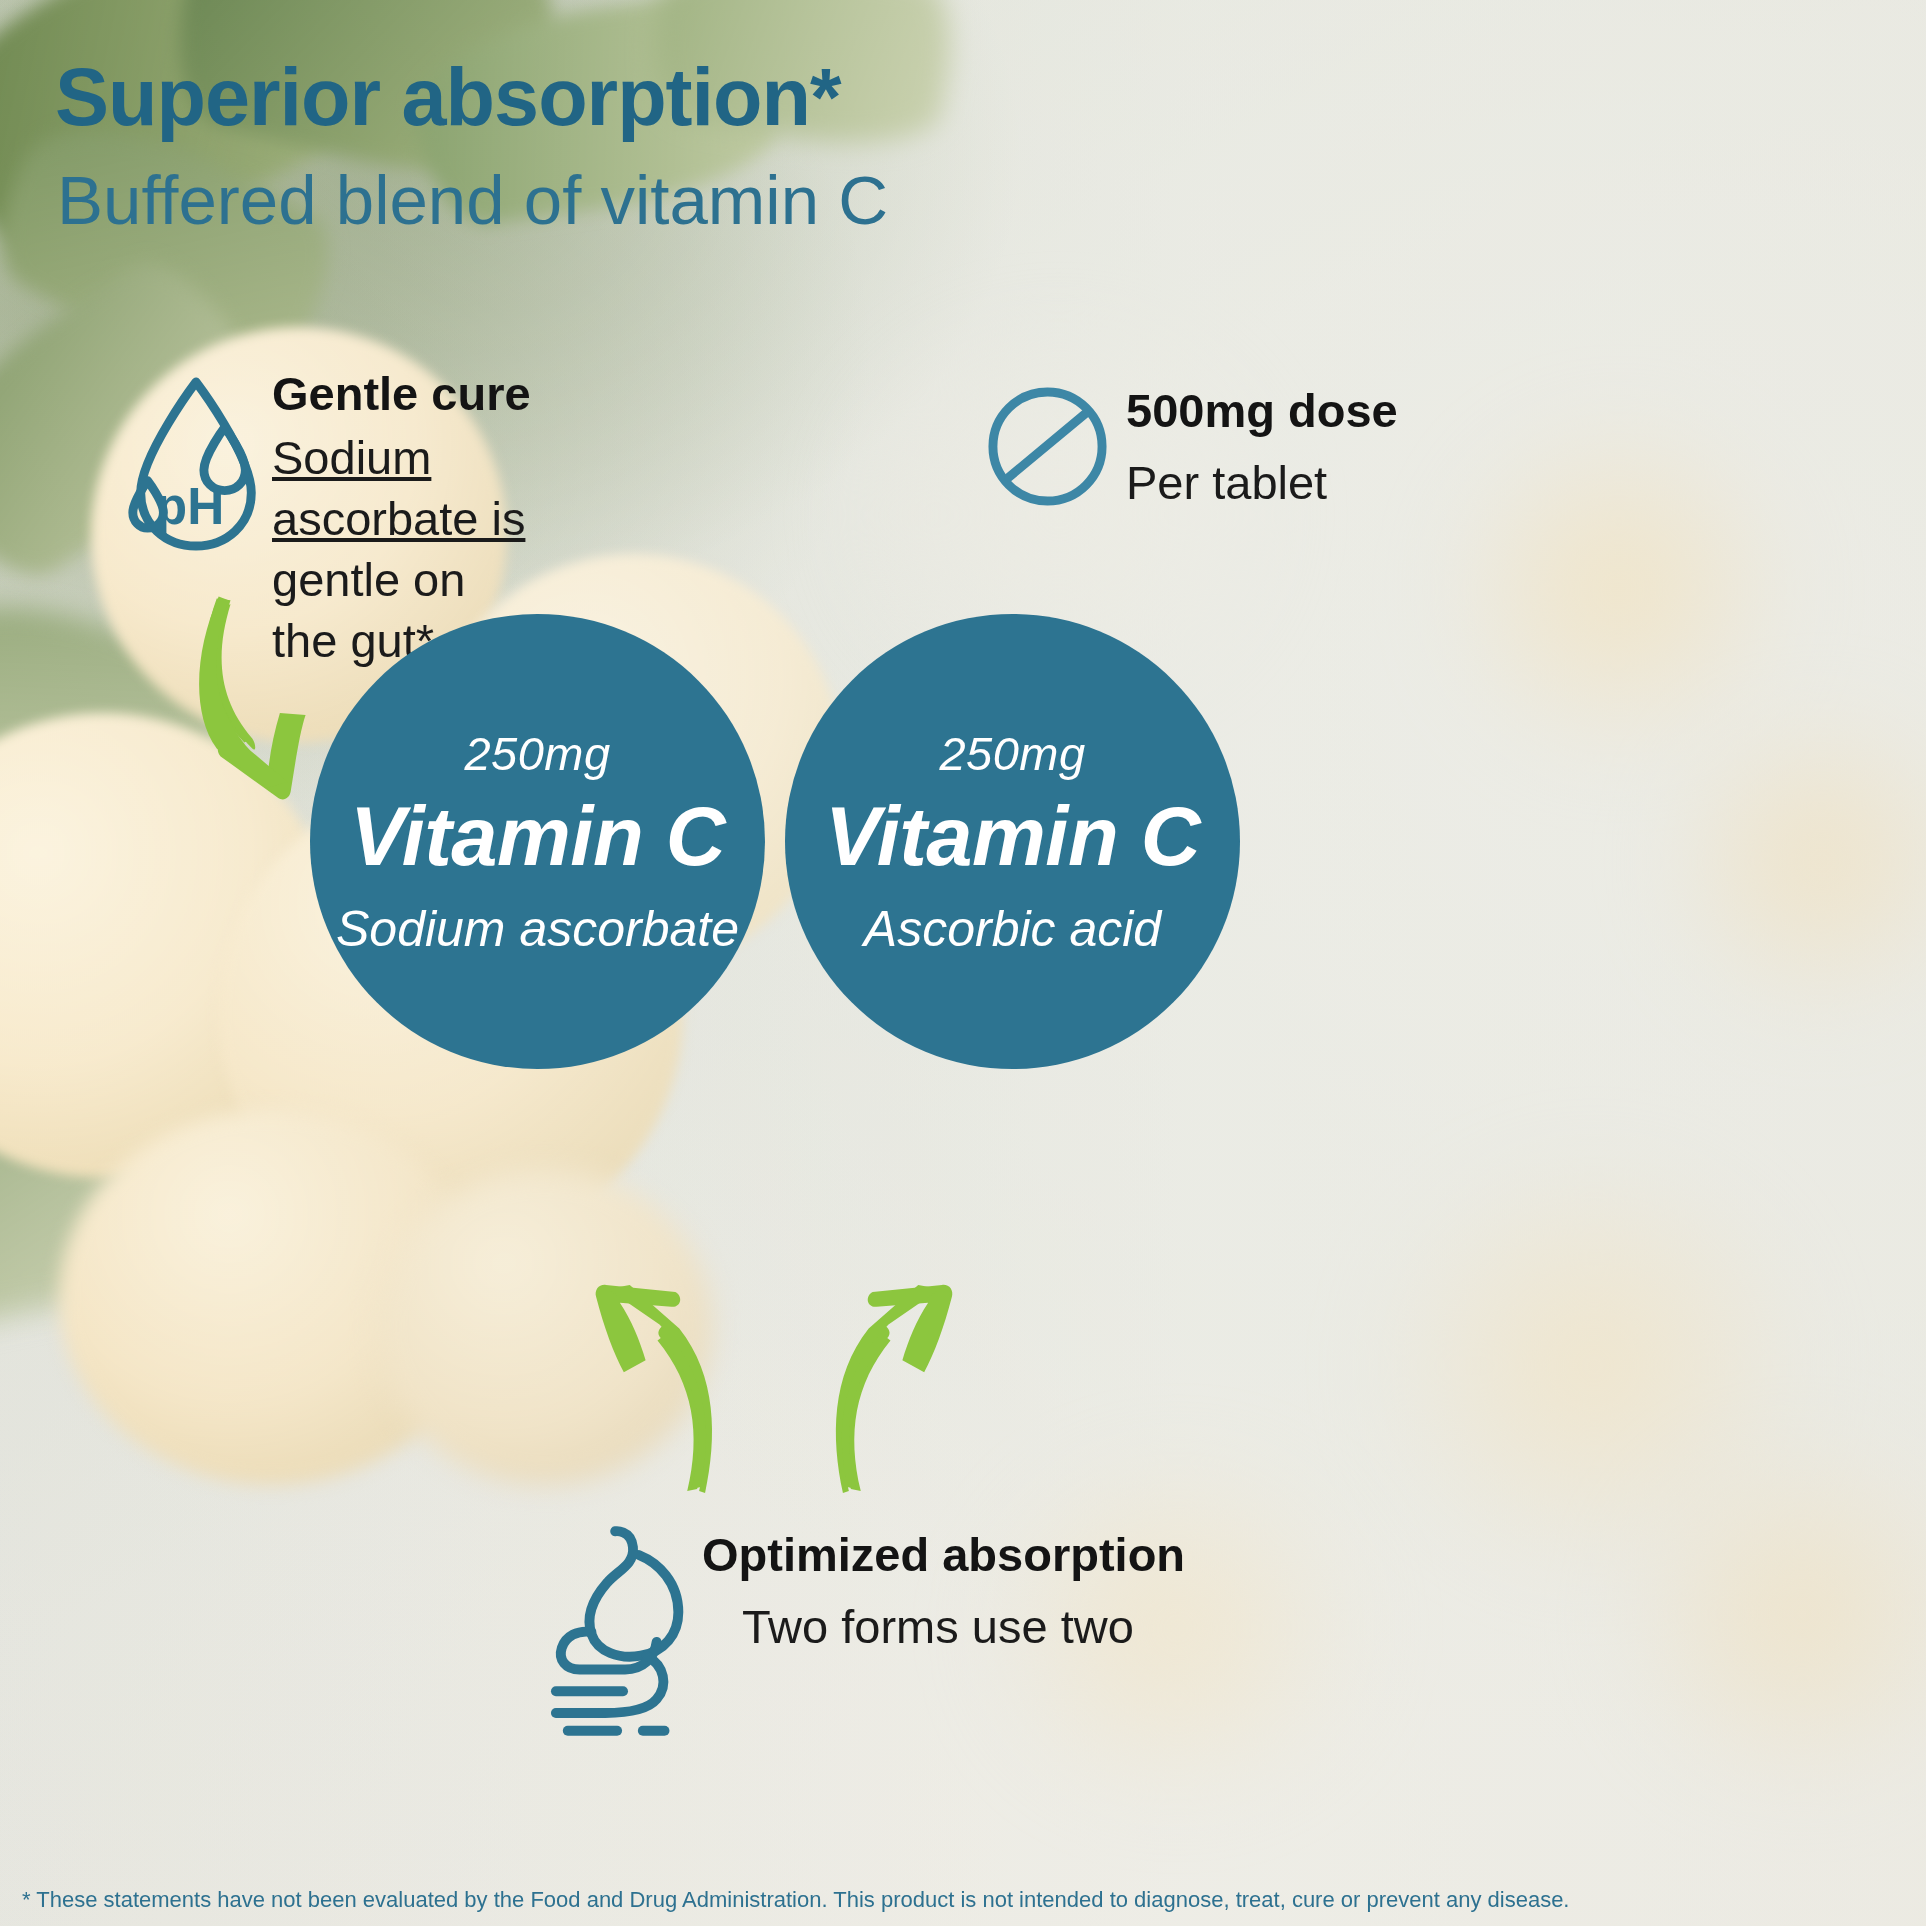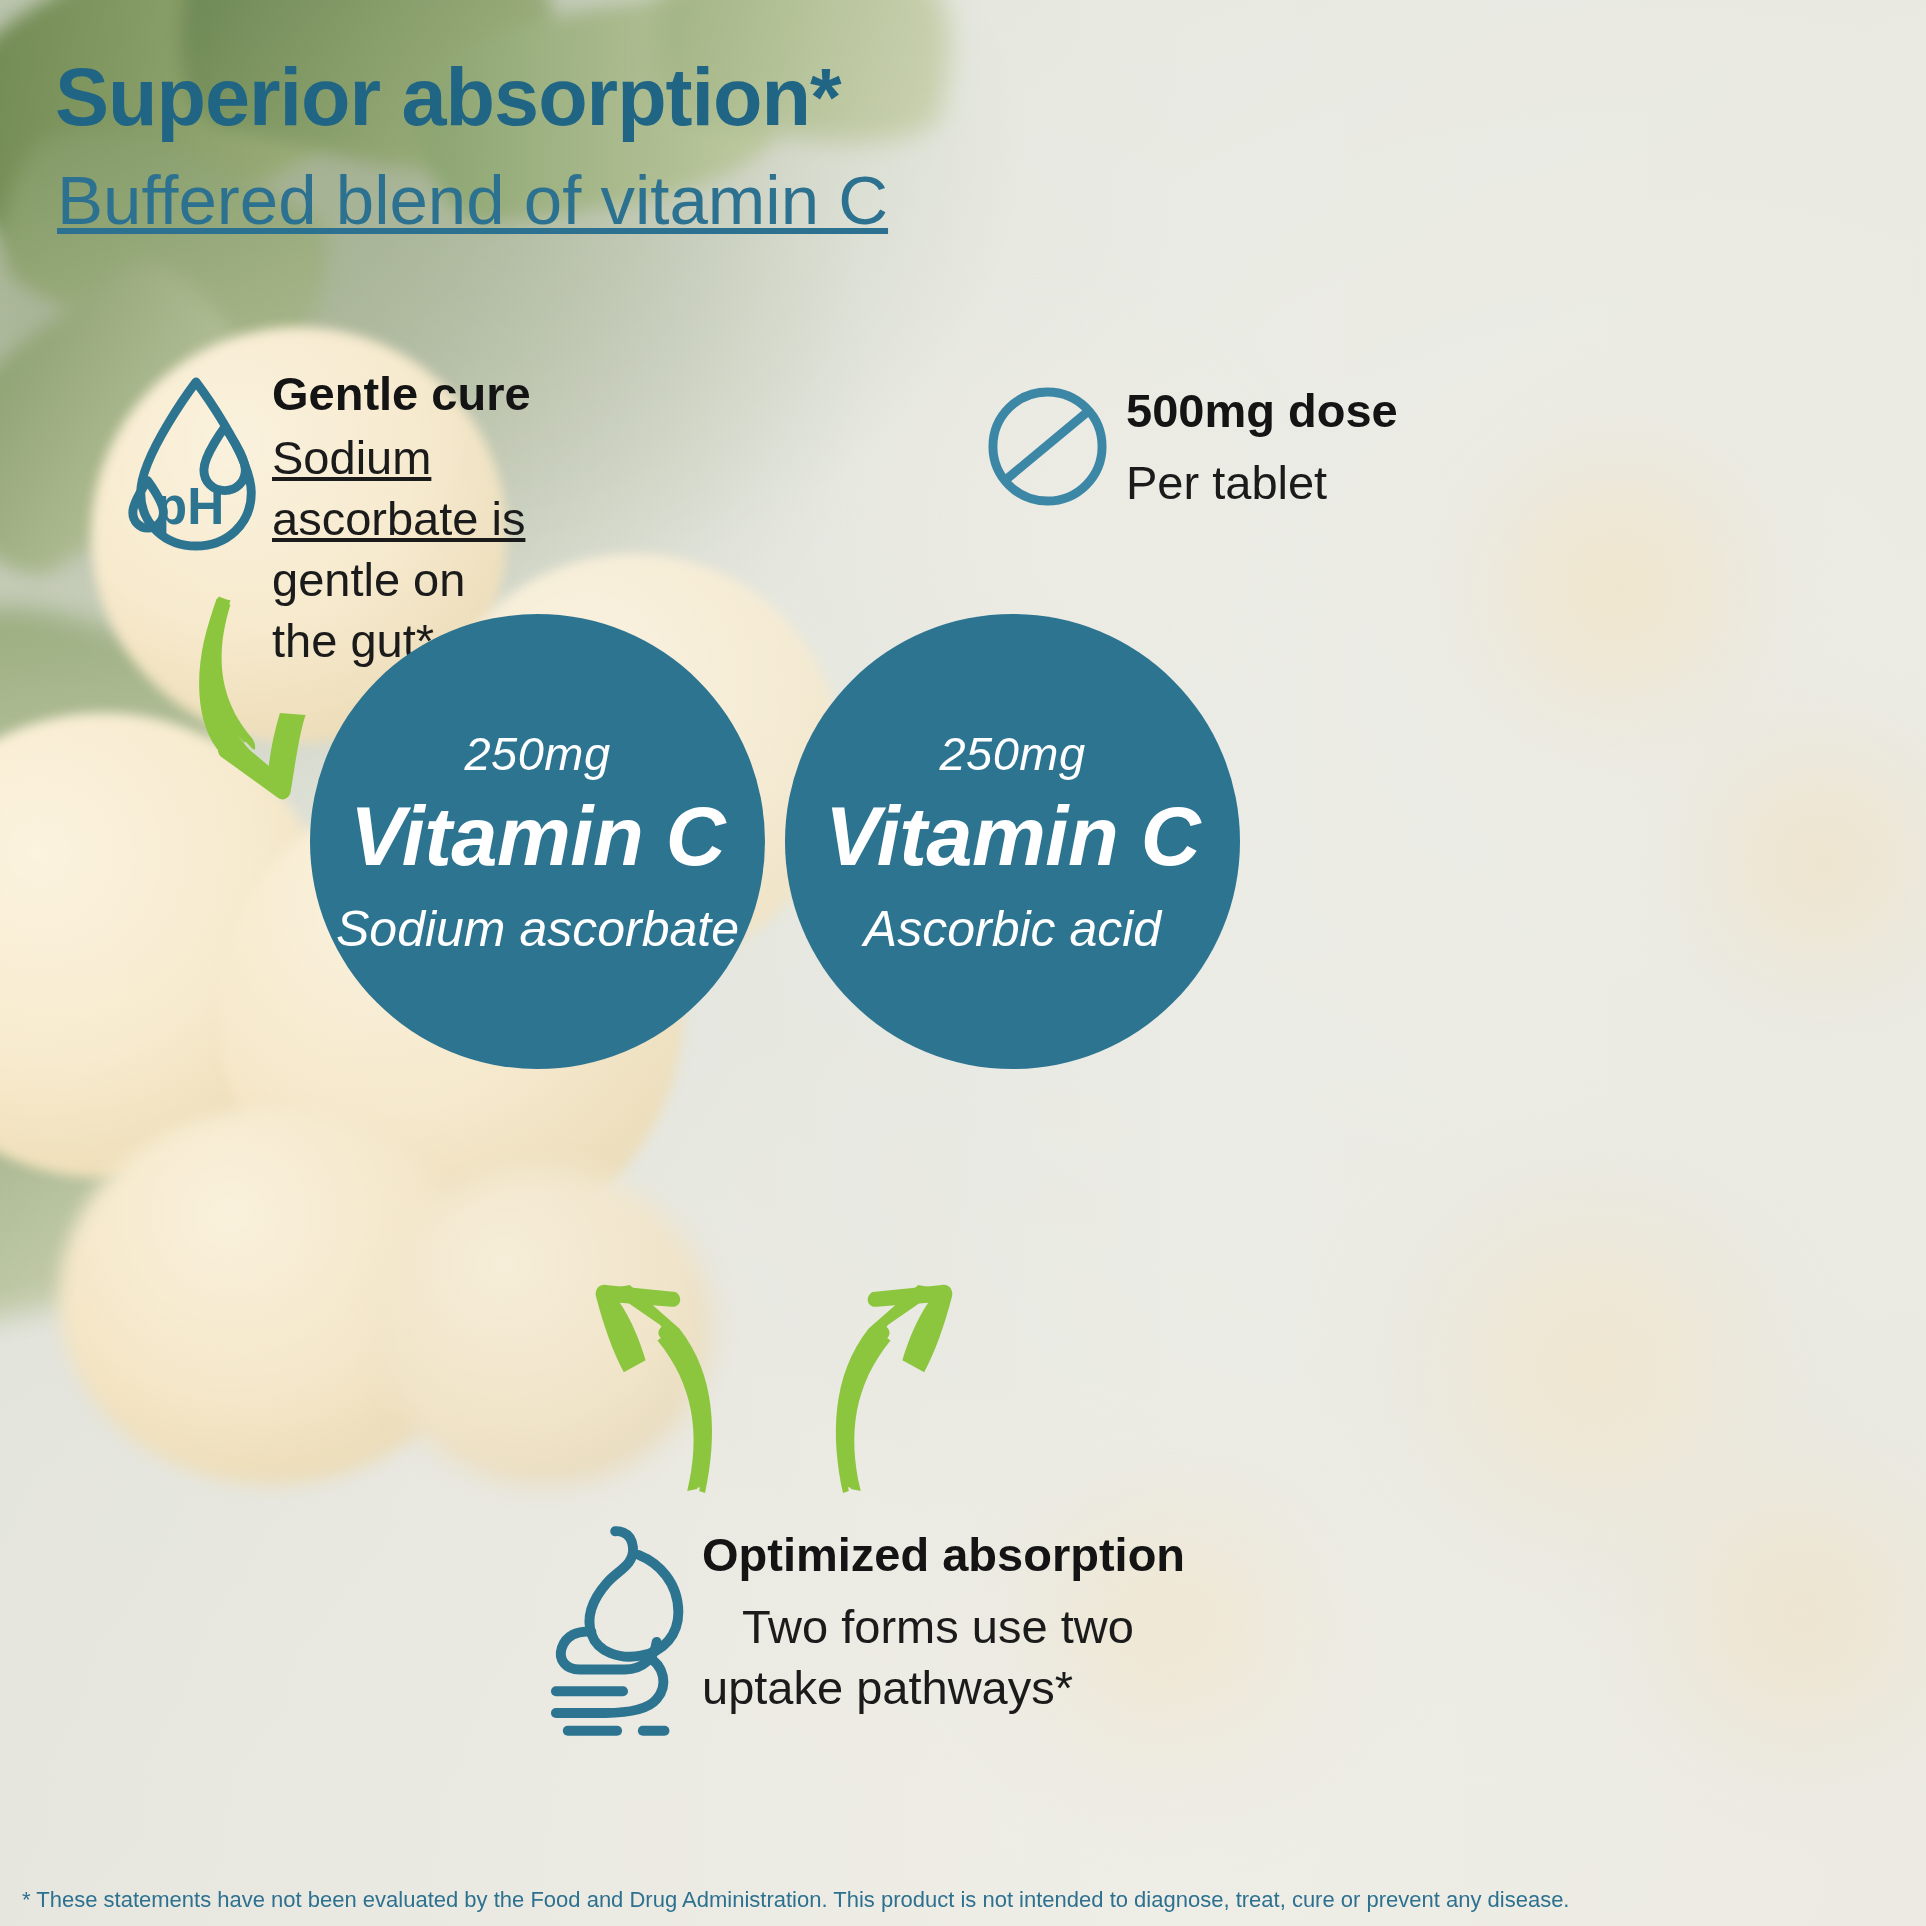--- a/index.html
+++ b/index.html
@@ -44,21 +44,20 @@
 
   .headline {
     position:absolute; left:55px; top:55px;
     font-size:81px; font-weight:bold; color:#216585;
     letter-spacing:-1px; line-height:1.06;
   }
   .subhead {
     position:absolute; left:57px; top:164px;
     font-size:69px; font-weight:normal; color:#2d7190;
     line-height:1.06;
-    text-decoration:underline;
   }
 
   
   .feature { position:absolute; }
   .feat-title { font-size:47px; font-weight:bold; color:#141414; line-height:1.12; white-space:nowrap; }
   .feat-body  { font-size:47px; font-weight:normal; color:#1b1b1b; line-height:1.30; }
 
   .icon-svg { display:block; }
 
   
@@ -201,20 +200,19 @@
         <path d="M100 132 C118 142 122 162 110 176 C100 188 78 190 58 190 L14 190" fill="none" stroke="#2d7491" stroke-width="10" stroke-linecap="round" stroke-linejoin="round"></path>
         <path d="M8 168 L76 168" stroke="#2d7491" stroke-width="10" stroke-linecap="round"></path>
         <path d="M8 190 L50 190" stroke="#2d7491" stroke-width="10" stroke-linecap="round"></path>
         <path d="M20 208 L70 208" stroke="#2d7491" stroke-width="10" stroke-linecap="round"></path>
         <path d="M96 208 L118 208" stroke="#2d7491" stroke-width="10" stroke-linecap="round"></path>
       </svg>
     </span>
     <div style="position:absolute;left:154px;top:4px;">
       <div class="feat-title">Optimized absorption</div>
       <div class="feat-body" style="margin-top:14px;margin-left:40px;">Two forms use two</div>
-      <div class="feat-body">uptake pathways*</div>
     </div>
   </div>
 
   <div class="footnote">* These statements have not been evaluated by the Food and Drug Administration. This product is not intended to diagnose, treat, cure or prevent any disease.</div>
 
 </div>
 
 
 </body></html>

